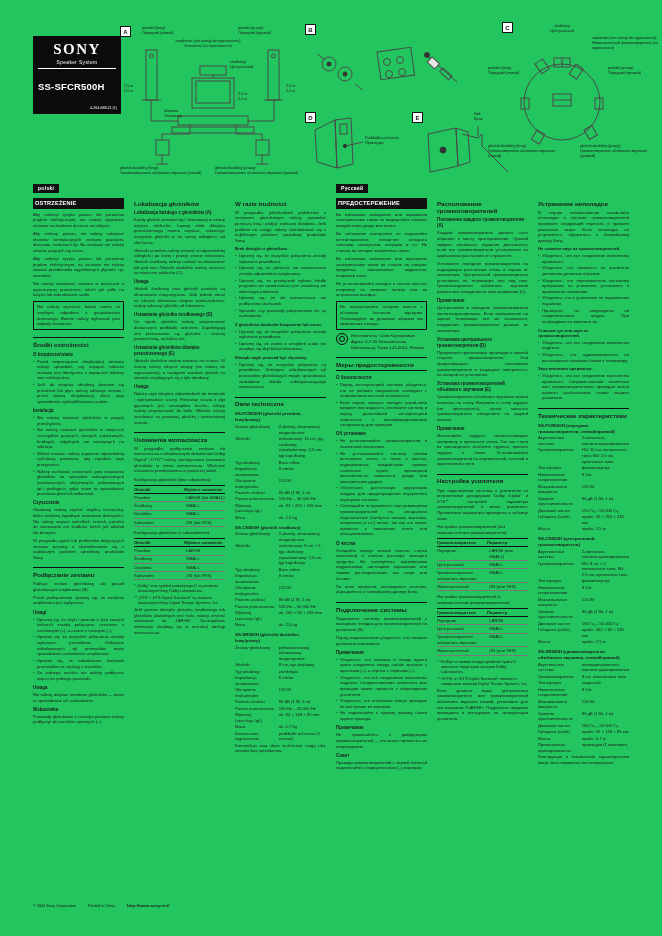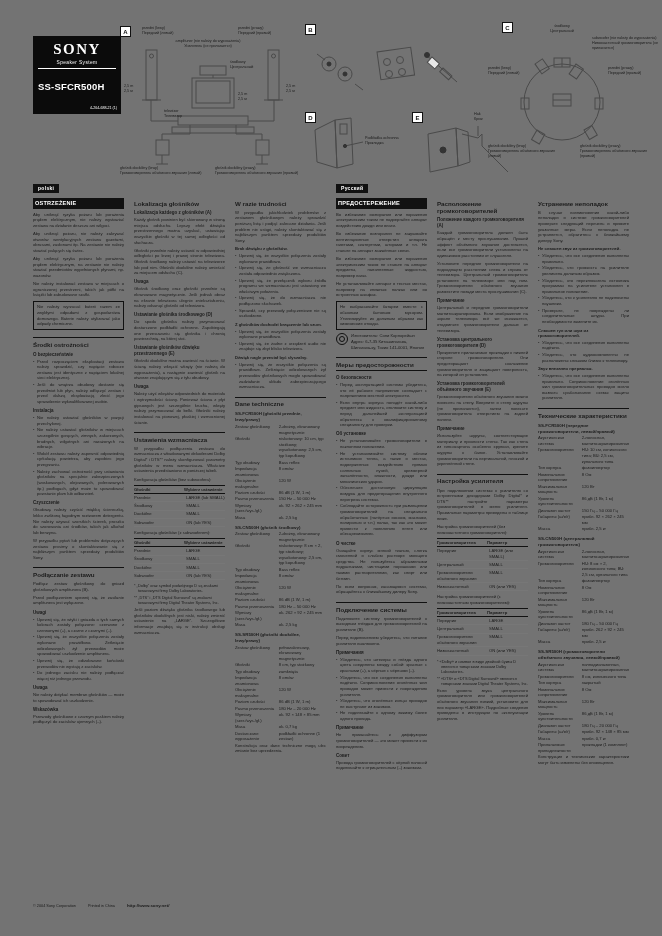--- a/index.html
+++ b/index.html
@@ -1,18 +1,18 @@
 <!DOCTYPE html>
 <html><head>
 <meta charset="utf-8">
 <style>
   html,body{margin:0;padding:0;}
   body{width:662px;height:936px;background:#fff;position:relative;overflow:hidden;
        font-family:"Liberation Sans",sans-serif;color:#1c1c1c;}
-  .page{position:absolute;inset:0;background:#737373;}
+  .page{position:absolute;inset:0;background:#22c55e;}
   
   .logo{position:absolute;left:33px;top:36px;width:88px;height:78px;background:#0b0b0b;color:#fff;
         box-sizing:border-box;padding:5px 5px 3px;}
   .brand{font-family:"Liberation Serif",serif;font-weight:bold;font-size:15px;letter-spacing:1.5px;text-align:center;}
   .prodline{font-size:4.8px;text-align:center;margin-top:2px;letter-spacing:.4px;}
   .logo-rule{border-top:.7px solid #fff;margin:3px 0 2px;}
   .model{font-weight:bold;font-size:9.5px;letter-spacing:.2px;margin-top:12px;}
   .partno{position:absolute;right:4px;bottom:4px;font-size:3.6px;}
   
   .diag{position:absolute;}

